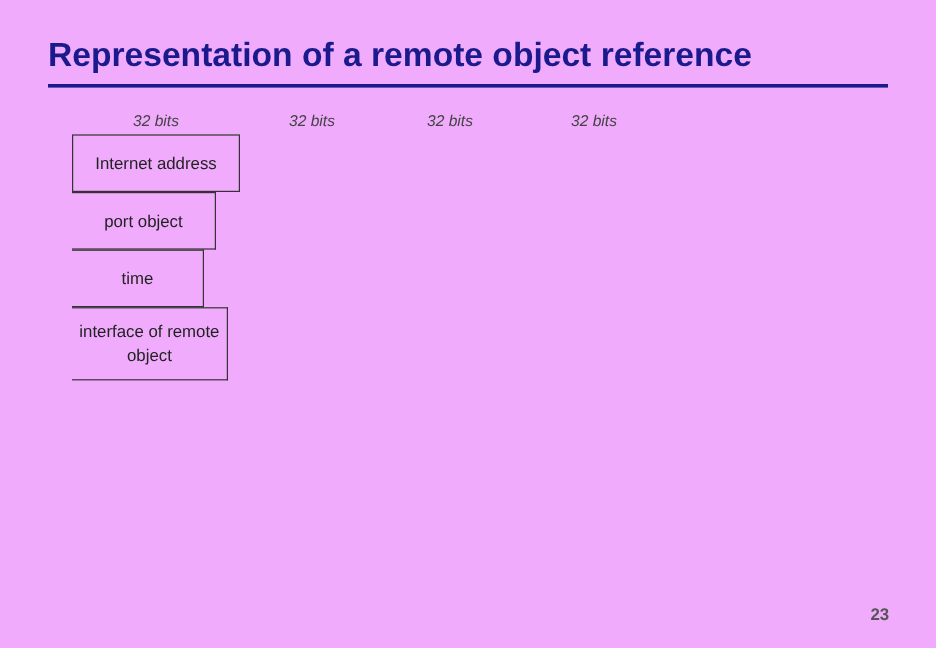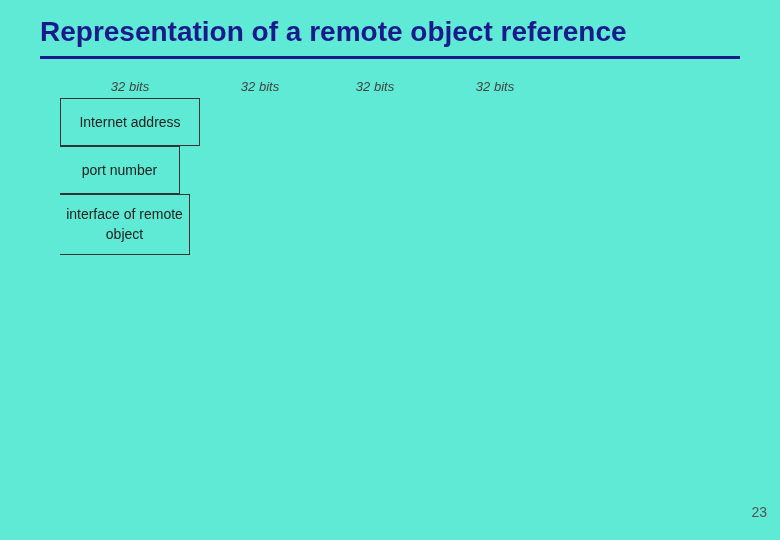--- a/index.html
+++ b/index.html
@@ -12,22 +12,22 @@
       width: 780px;
       height: 540px;
       background: #ffffff;
       font-family: Arial, sans-serif;
       overflow: hidden;
     }
 
     .slide {
       width: 780px;
       height: 540px;
-      background: #5eead4;
-      padding: 16px 40px;
+      background: #f0abfc;
+      padding: 30px 40px;
       position: relative;
     }
 
     .title {
       font-size: 28px;
       font-weight: bold;
       color: #1a1a8c;
       margin-bottom: 8px;
     }
 
@@ -127,23 +127,24 @@
       width: 130px;
     }
 
     .bits-spacer {
       width: 130px;
     }
 
     .page-number {
       position: absolute;
       bottom: 20px;
-      right: 13px;
+      right: 39px;
       font-size: 14px;
       color: #555;
+      font-weight: bold;
     }
   </style>
 </head>
 <body>
 
 <div class="slide">
   <div class="title">Representation of a remote object reference</div>
   <div class="title-underline"></div>
 
 
@@ -163,21 +164,24 @@
         <span class="bits-label">32 bits</span>
       </div>
       <div class="bits-cell bits-spacer"></div>
     </div>
 
     <div class="cells-row">
       <div class="cell cell-internet">
         <span>Internet address</span>
       </div>
       <div class="cell cell-port">
-        <span>port number</span>
+        <span>port object</span>
+      </div>
+      <div class="cell cell-time">
+        <span>time</span>
       </div>
       <div class="cell cell-interface">
         <span>interface of remote object</span>
       </div>
     </div>
   </div>
 
   <div class="page-number">23</div>
 </div>
 

